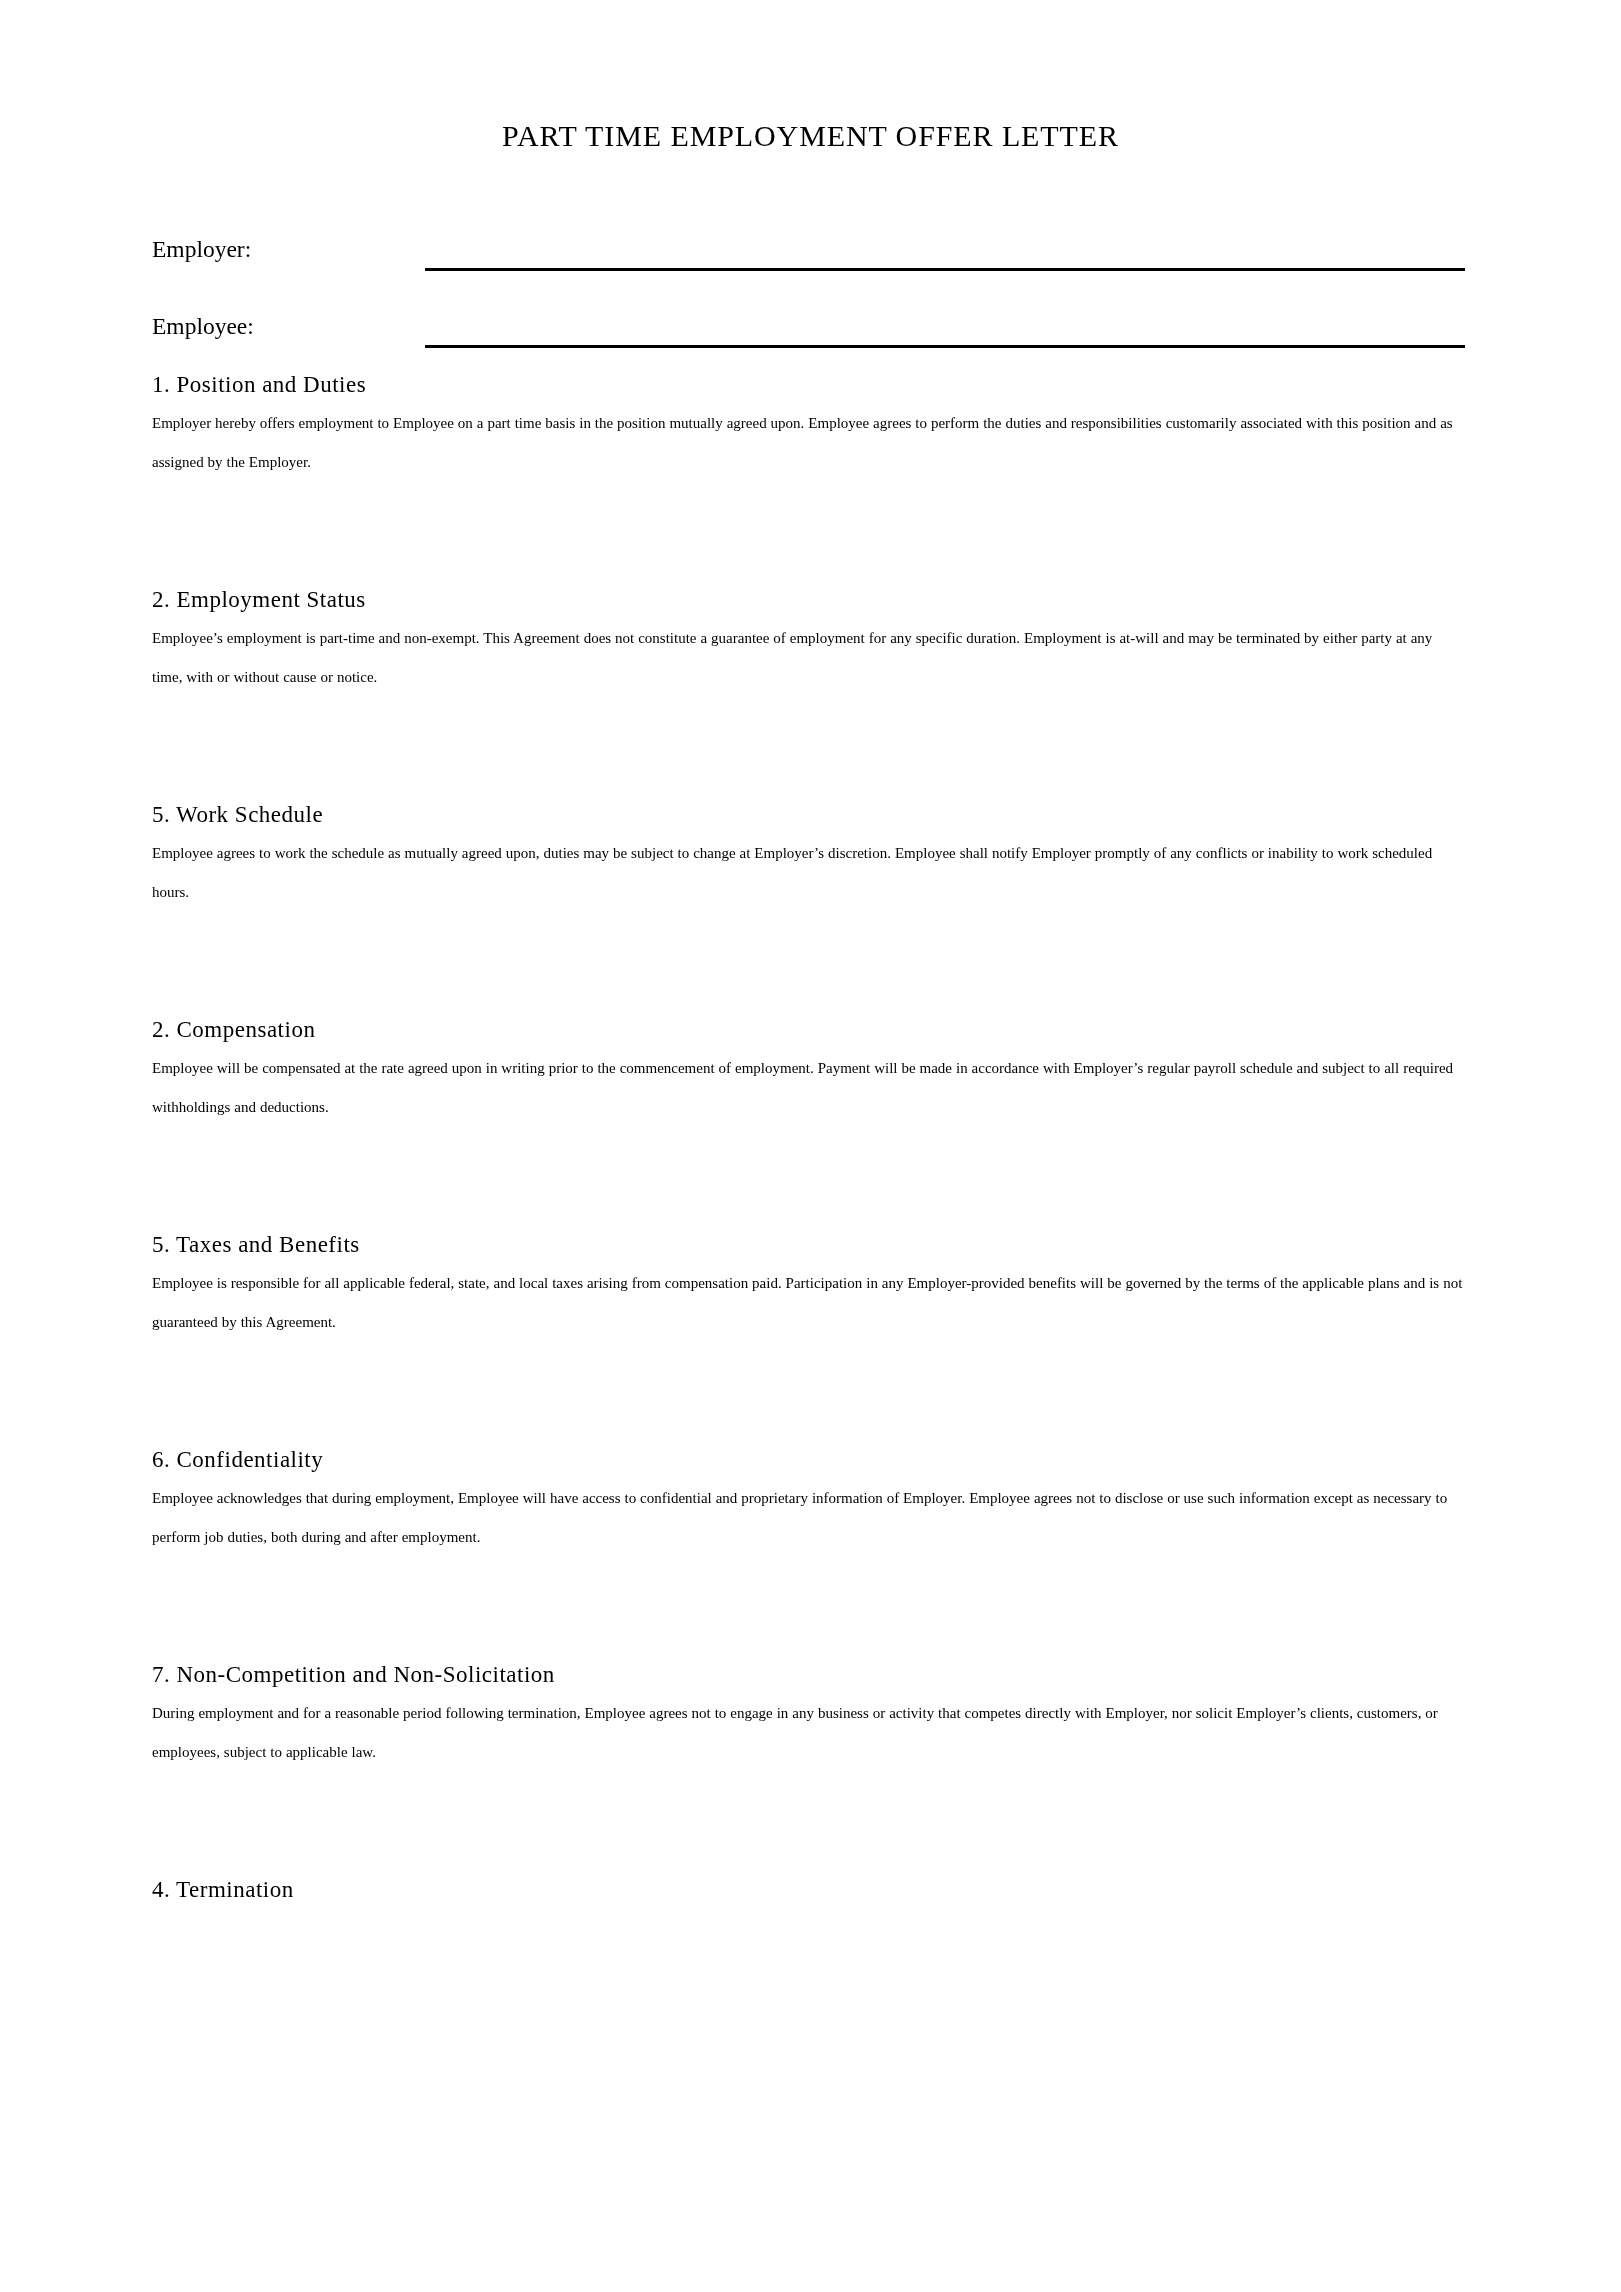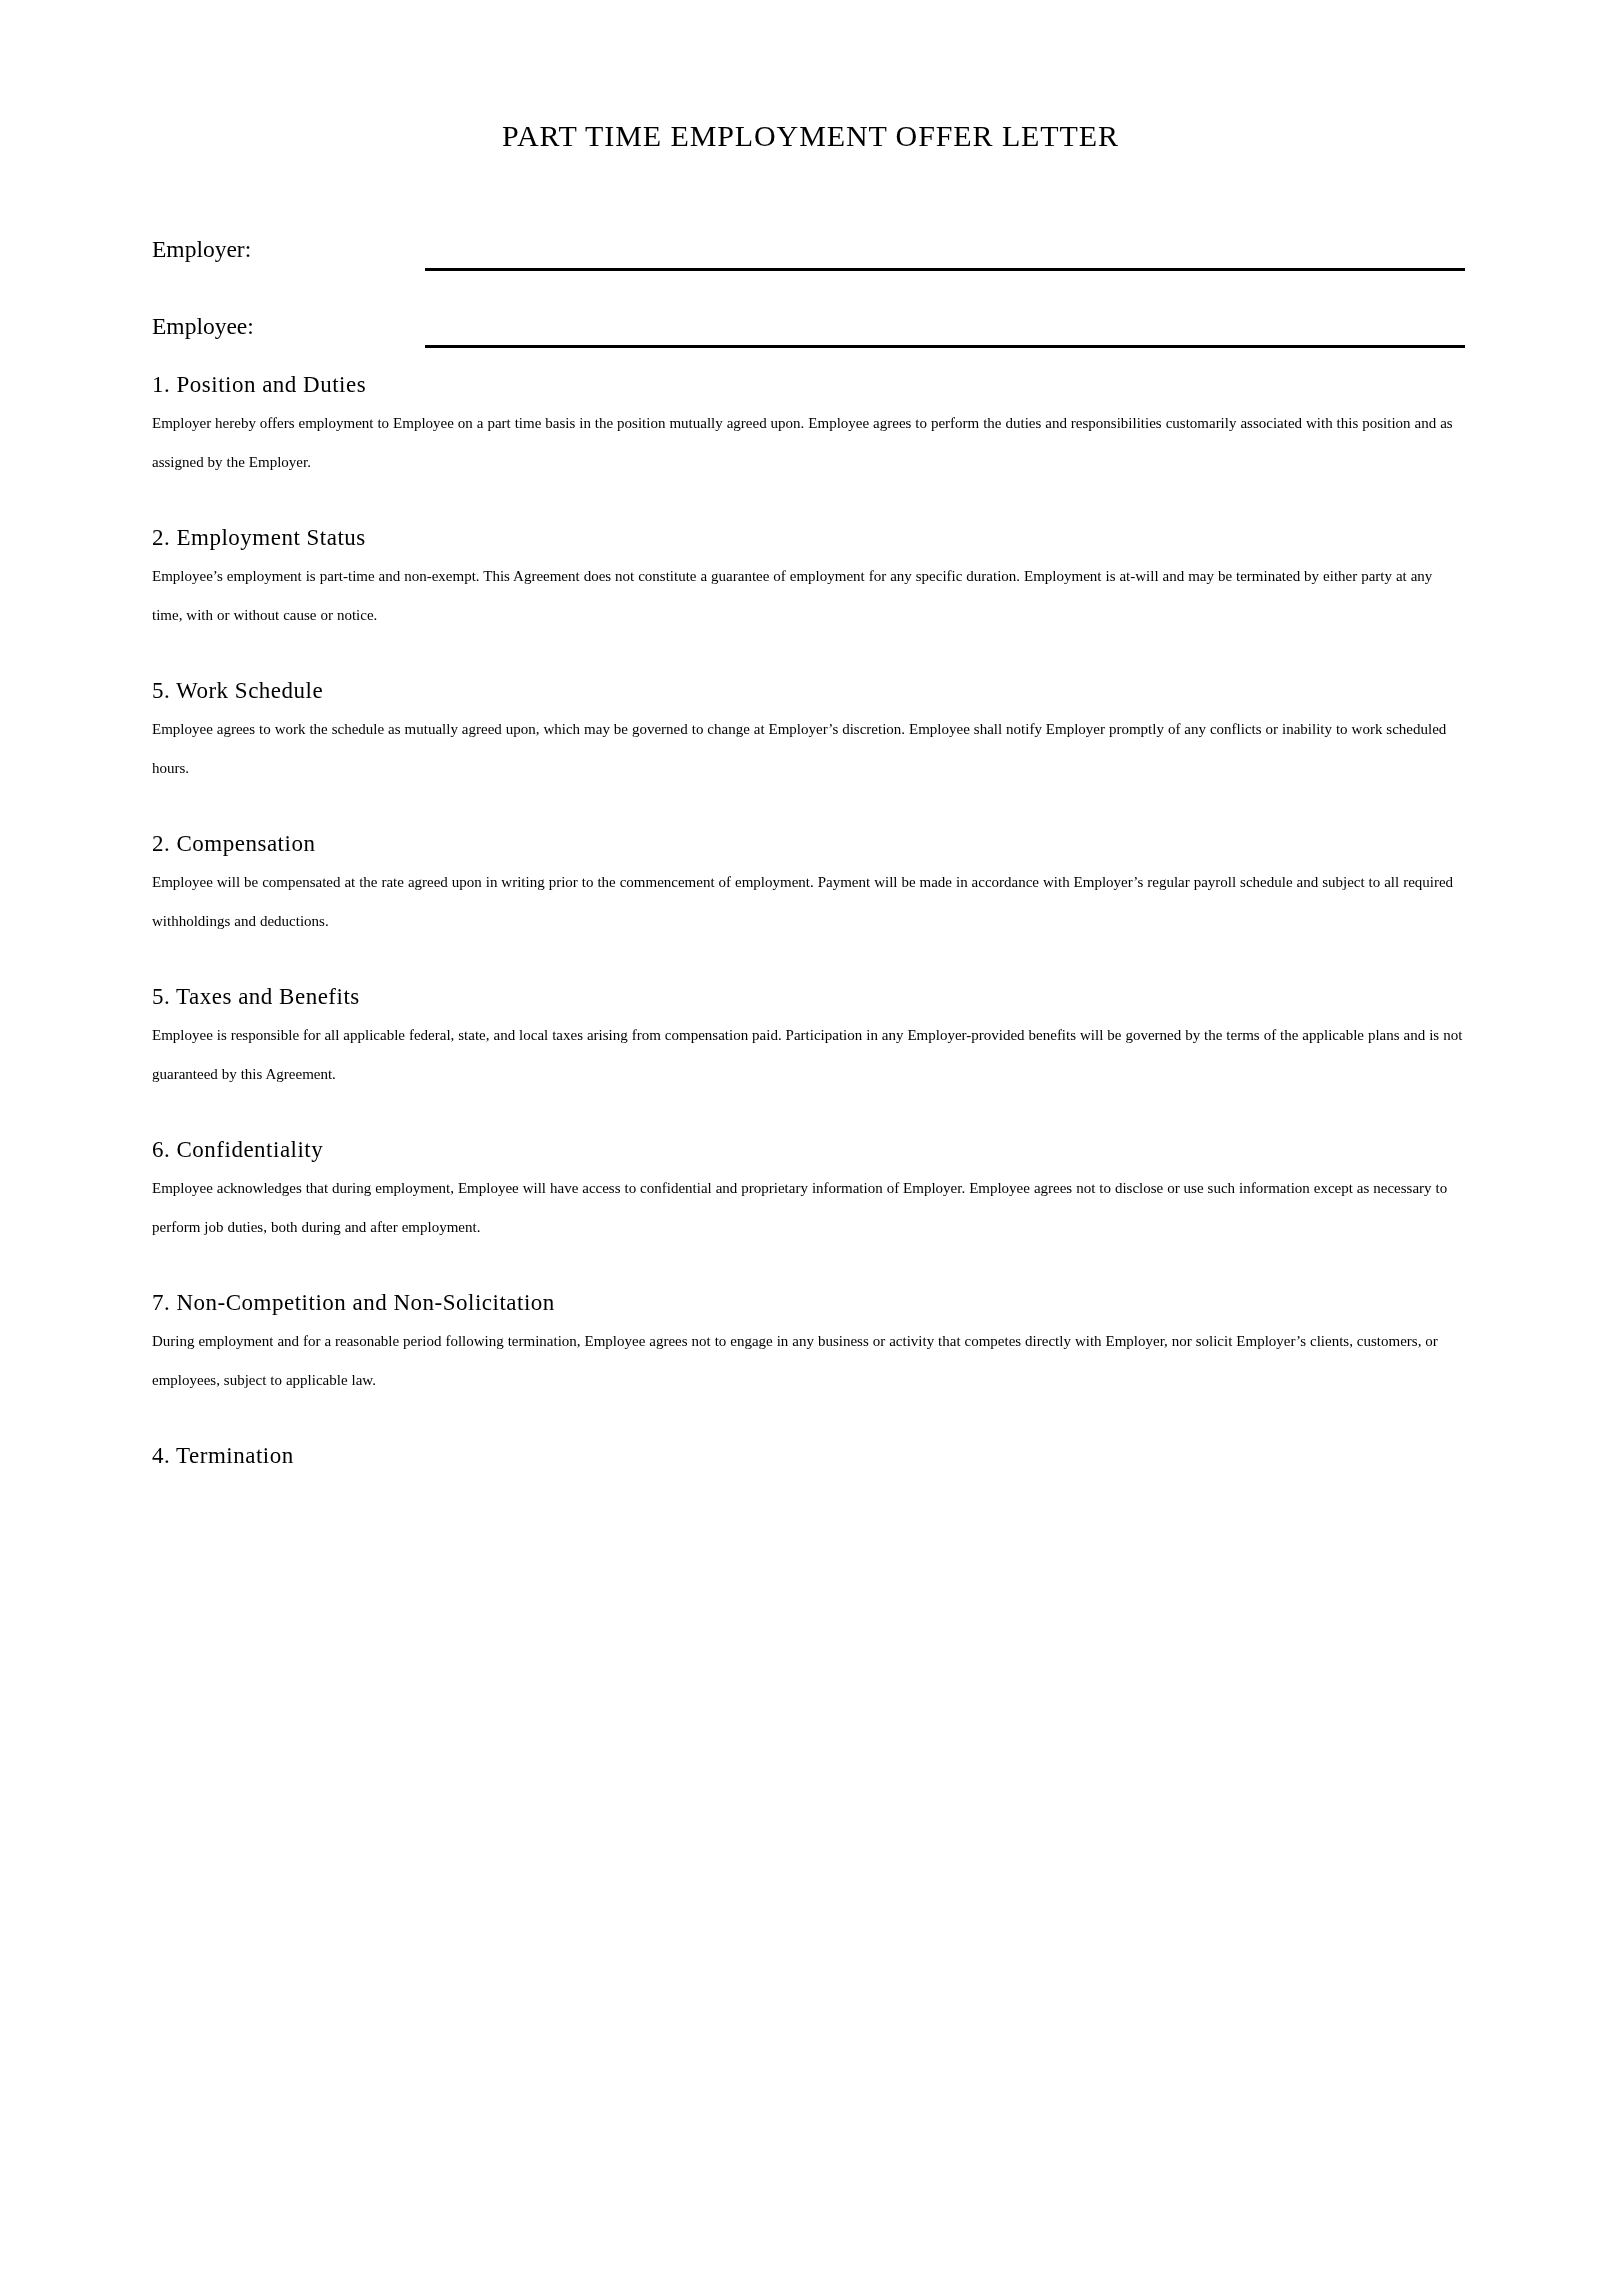--- a/index.html
+++ b/index.html
@@ -79,21 +79,21 @@
     white-space: nowrap;
   }
   .section-body {
     font-size: 15px;
     line-height: 39px;
     margin: 0;
     text-align: left;
     word-spacing: 0.2px;
   }
   
-  .section + .section { margin-top: 36px; }
+  .section + .section { margin-top: 98px; }
   .section.no-body .section-heading { margin-bottom: 0; }
 </style>
 </head>
 <body>
 
 <div class="page">
 
   <div class="doc-title">PART TIME EMPLOYMENT OFFER LETTER</div>
 
   <div class="party-field employer">
@@ -110,21 +110,21 @@
       <div class="section">
         <div class="section-heading">1. Position and Duties</div>
         <p class="section-body">Employer hereby offers employment to Employee on a part time basis in the position mutually agreed upon. Employee agrees to perform the duties and responsibilities customarily associated with this position and as assigned by the Employer.</p>
       </div>
       <div class="section">
         <div class="section-heading">2. Employment Status</div>
         <p class="section-body">Employee’s employment is part-time and non-exempt. This Agreement does not constitute a guarantee of employment for any specific duration. Employment is at-will and may be terminated by either party at any time, with or without cause or notice.</p>
       </div>
       <div class="section">
         <div class="section-heading">5. Work Schedule</div>
-        <p class="section-body">Employee agrees to work the schedule as mutually agreed upon, which may be governed to change at Employer’s discretion. Employee shall notify Employer promptly of any conflicts or inability to work scheduled hours.</p>
+        <p class="section-body">Employee agrees to work the schedule as mutually agreed upon, duties may be subject to change at Employer’s discretion. Employee shall notify Employer promptly of any conflicts or inability to work scheduled hours.</p>
       </div>
       <div class="section">
         <div class="section-heading">2. Compensation</div>
         <p class="section-body">Employee will be compensated at the rate agreed upon in writing prior to the commencement of employment. Payment will be made in accordance with Employer’s regular payroll schedule and subject to all required withholdings and deductions.</p>
       </div>
       <div class="section">
         <div class="section-heading">5. Taxes and Benefits</div>
         <p class="section-body">Employee is responsible for all applicable federal, state, and local taxes arising from compensation paid. Participation in any Employer-provided benefits will be governed by the terms of the applicable plans and is not guaranteed by this Agreement.</p>
       </div>
       <div class="section">

